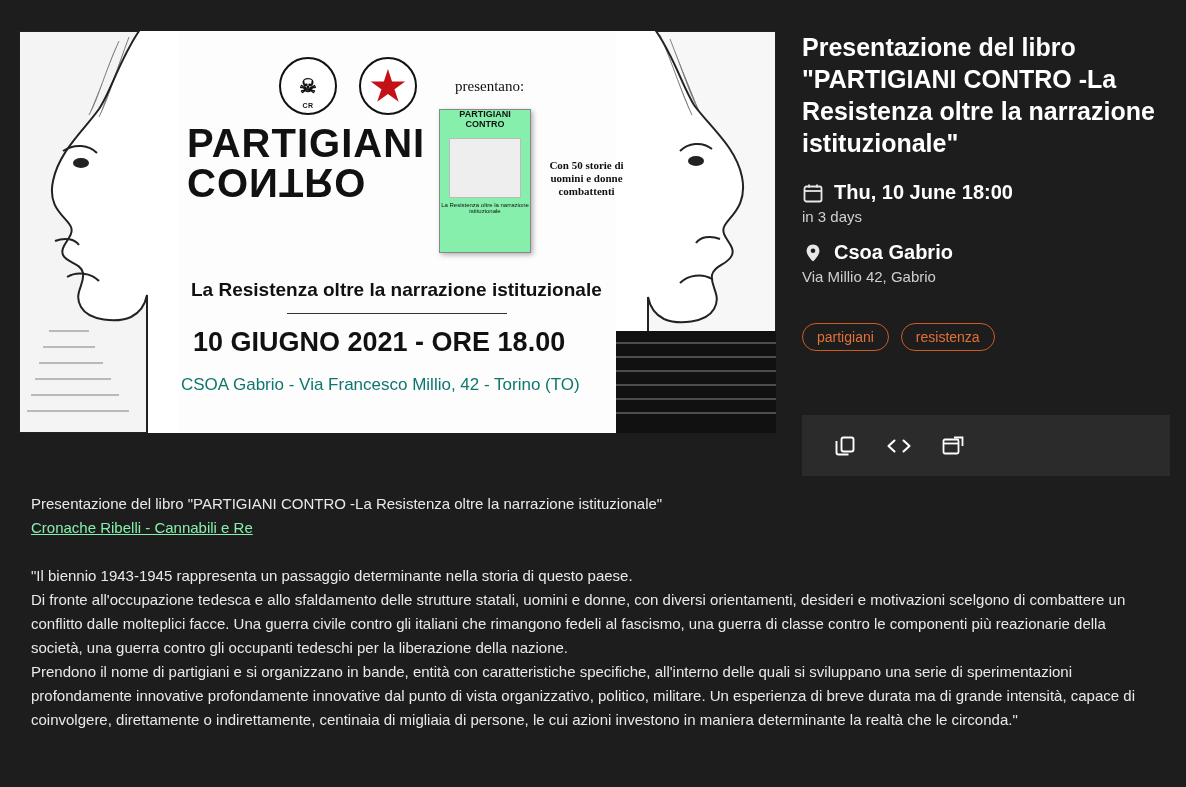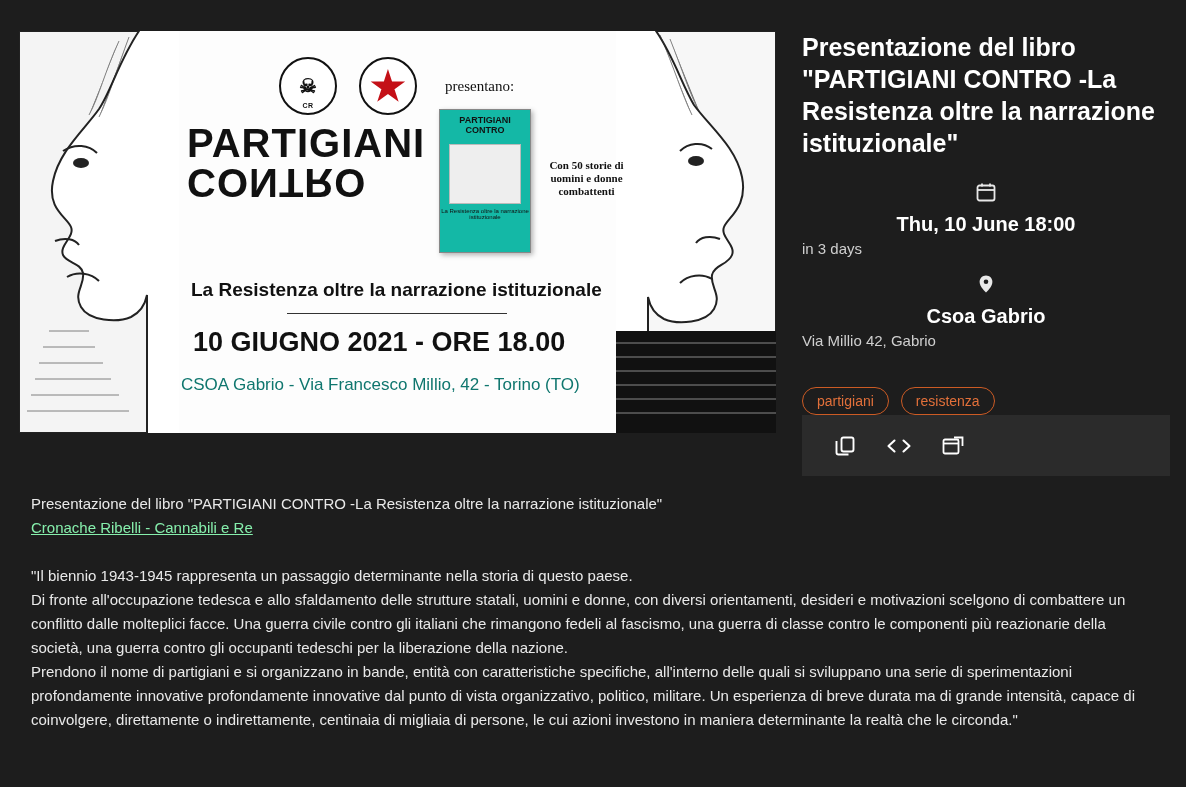--- a/index.html
+++ b/index.html
@@ -110,21 +110,21 @@
     position: absolute;
     bottom: 3px;
     left: 0; right: 0;
     font-size: 7px;
     letter-spacing: .5px;
   }
   .presentano {
     font-size: 15px;
     color: #111;
     font-family: "Liberation Serif", serif;
-    margin-left: 6px;
+    margin-left: 16px;
   }
 
   .poster-title {
     position: absolute;
     left: 18px;
     top: 92px;
     color: #111;
     font-size: 40px;
     font-weight: bold;
     letter-spacing: 1px;
@@ -135,27 +135,26 @@
     display: inline-block;
     transform: scaleY(-1);
   }
 
   .book {
     position: absolute;
     left: 270px;
     top: 78px;
     width: 92px;
     height: 144px;
-    background: #14b8a6;
+    background: #86efac;
     border: 1px solid #888;
     box-shadow: 2px 2px 5px rgba(0,0,0,.3);
     color: #111;
     font-size: 7px;
     text-align: center;
-    padding-top: 6px;
     box-sizing: border-box;
   }
   .book b { font-size: 9px; display:block; line-height:1.1;}
   .book .bookface {
     margin: 8px auto 0;
     width: 70px;
     height: 58px;
     background: #eee;
     border: 1px solid #bbb;
   }
@@ -220,21 +219,20 @@
     font-size: 25px;
     font-weight: bold;
     line-height: 1.28;
     margin: 0 0 22px 0;
   }
   .meta-row {
     display: flex;
     align-items: center;
     gap: 10px;
     margin-bottom: 2px;
-    flex-direction: column;
   }
   .meta-icon {
     width: 22px;
     height: 22px;
     display: flex;
     align-items: center;
     justify-content: center;
     color: #e8e8e8;
   }
   .meta-strong {

